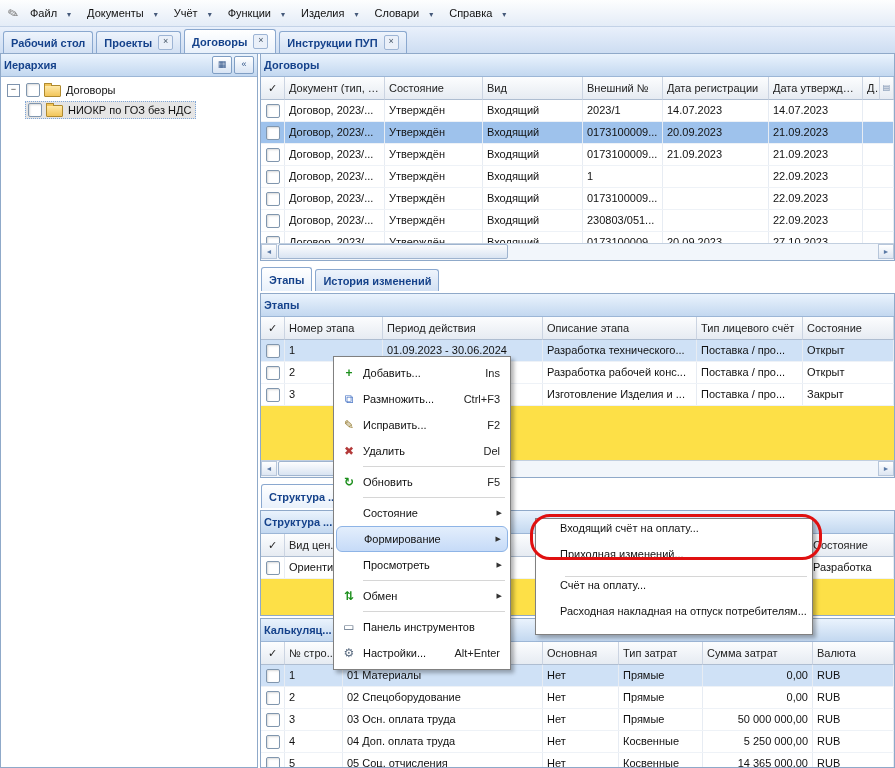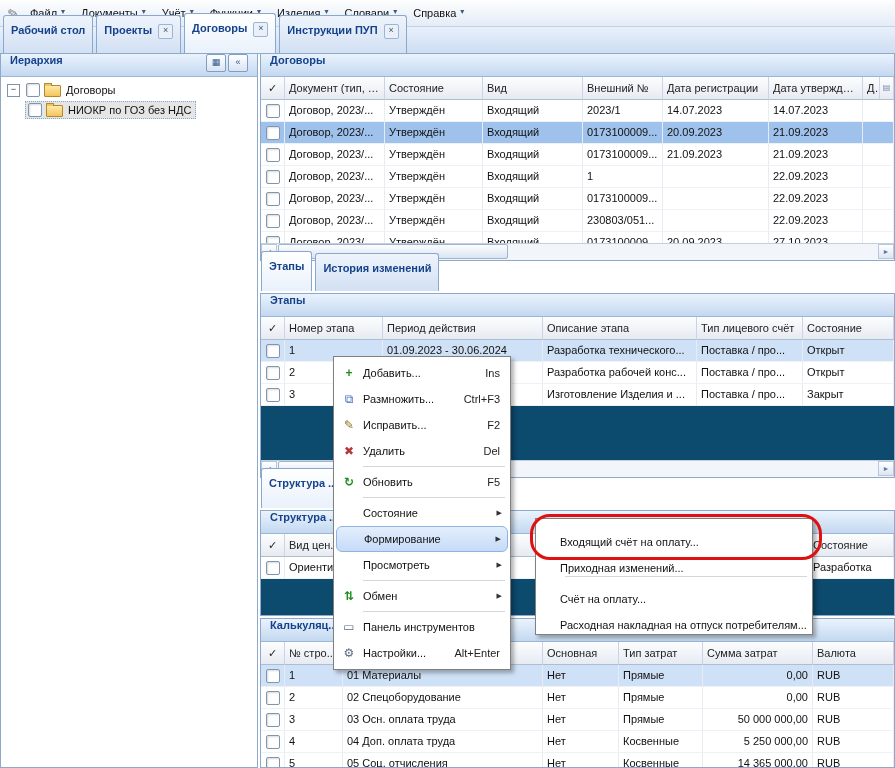--- a/index.html
+++ b/index.html
@@ -4,41 +4,41 @@
 <style>
   html,body{margin:0;padding:0;background:#fff}
   .app{position:relative;width:895px;height:768px;overflow:hidden;background:#fff;
        font-family:"Liberation Sans","DejaVu Sans",sans-serif;font-size:11px;color:#111}
 
   
   .menubar{position:absolute;top:0;left:0;right:0;height:26px;
            background:linear-gradient(#fdfefe,#e4ecf7);border-bottom:1px solid #c3d2e7;
            display:flex;align-items:center;padding-left:4px}
   .app-icon{width:18px;text-align:center;color:#7a7a7a;font-size:13px;transform:rotate(-15deg)}
-  .menu-item{display:flex;align-items:flex-start;gap:4px;padding:4px 8px;cursor:default}
+  .menu-item{display:flex;align-items:flex-end;gap:10px;padding:4px 8px;cursor:default}
   .dd{font-size:8px;color:#44597a}
 
   
   .tabstrip{position:absolute;top:27px;left:0;right:0;height:26px;
             background:linear-gradient(#e9f0fb,#cdddf2);border-bottom:1px solid #93afd6;
             display:flex;align-items:flex-end;gap:3px;padding:0 0 0 3px}
-  .tab{height:21px;display:flex;gap:6px;padding:8px 7px;
+  .tab{height:21px;display:flex;align-items:center;gap:6px;padding:0 7px;
        border:1px solid #8aa8cf;border-bottom:none;border-radius:3px 3px 0 0;
        background:linear-gradient(#eef4fc,#d2e0f3);color:#15428b;font-weight:bold}
   .tab.active{background:linear-gradient(#ffffff,#e9f1fb);height:23px}
   .tab-x{width:13px;height:13px;border:1px solid #9db4d4;background:#eaf0f9;color:#456;
          font-size:9px;line-height:11px;text-align:center;border-radius:2px;font-weight:normal}
 
   
   .left-panel{position:absolute;top:53px;left:0;width:258px;bottom:0;
               border:1px solid #8fa9c9;background:#fff;box-sizing:border-box;
               display:flex;flex-direction:column}
   .panel-header{height:22px;flex:0 0 22px;background:linear-gradient(#eaf3fd,#c3d8f0);
                 border-bottom:1px solid #9cb6d6;color:#15428b;font-weight:bold;
-                display:flex;align-items:flex-start;padding:0 9px;white-space:nowrap;overflow:hidden}
+                display:flex;align-items:center;padding:0 3px;white-space:nowrap;overflow:hidden}
   .hdr-tools{margin-left:auto;display:flex}
   .hbtn{width:18px;height:16px;border:1px solid #7f9ec4;background:linear-gradient(#fff,#d8e4f4);
         margin-left:2px;font-size:9px;line-height:14px;text-align:center;color:#33568a;
         border-radius:2px;font-weight:normal}
   .tree{padding-top:3px}
   .tree-row{height:20px;display:flex;align-items:center;padding-left:6px}
   .tree-row.child{padding-left:24px}
   .tree-inner{display:flex;align-items:center;padding:1px 4px 1px 2px}
   .tree-row.selected .tree-inner{background:#e5e5e5;border:1px dotted #7fa7d9}
   .expander{width:11px;height:11px;flex:0 0 11px;border:1px solid #7e93ad;background:#fff;
@@ -61,21 +61,21 @@
   #p-etapy{height:185px;flex:0 0 185px;margin-top:2px}
   #p-struct{height:106px;flex:0 0 106px;margin-top:2px}
   #p-kalk{flex:1 1 auto;margin-top:2px}
   .subtabs{height:24px;flex:0 0 24px;margin-top:6px;display:flex;align-items:flex-end;
            gap:3px;padding-left:1px}
 
   .hrow{display:flex;height:23px;flex:0 0 23px}
   .hcell{padding:0 4px;line-height:22px;border-right:1px solid #cbd4e2;border-bottom:1px solid #aebdd1;
          background:linear-gradient(#fcfdfe,#e6ebf2);color:#222;
          white-space:nowrap;overflow:hidden;text-overflow:ellipsis;box-sizing:border-box}
-  .rows{flex:1 1 auto;overflow:hidden;background:#0c4a6e}
+  .rows{flex:1 1 auto;overflow:hidden;background:#fde047}
   .grow{display:flex;height:21px;border-bottom:1px solid #eef2f7;background:#fff}
   .grow.sel{background:#cfe1f6}
   .grow.sel-strong{background:#9ec2ec}
   .cell{padding:0 4px;line-height:20px;border-right:1px solid #e7ecf3;
         white-space:nowrap;overflow:hidden;text-overflow:ellipsis;box-sizing:border-box}
   .chk-cell{display:flex;align-items:center;justify-content:center;padding:0}
 
   .d-chk{flex:0 0 24px}.d-doc{flex:0 0 100px}.d-st{flex:0 0 98px}.d-kind{flex:0 0 100px}
   .d-ext{flex:0 0 80px}.d-reg{flex:0 0 106px}.d-app{flex:0 0 94px}.d-date{flex:1 1 auto}
   .d-tool{flex:0 0 14px;padding:0;text-align:center;font-size:8px;color:#6b83a5}
@@ -109,21 +109,21 @@
   .micon.gray{color:#5a6b80}
   .mlabel{flex:1 1 auto;white-space:nowrap;overflow:hidden}
   .mlabel.bold{font-weight:normal}
   .mshort{margin-left:auto;padding-right:4px;color:#222;white-space:nowrap}
   .marrow{margin-left:auto;font-size:7px;color:#333;padding-right:2px}
   .msep{height:1px;background:#d6d6d6;margin:2px 3px 2px 27px}
 
   .submenu{position:absolute;left:535px;top:518px;width:278px;box-sizing:border-box;
            background:#fff;border:1px solid #808080;box-shadow:3px 3px 4px rgba(0,0,0,.3);
            padding:3px 2px;z-index:31}
-  .srow{height:26px;display:flex;align-items:flex-end;padding:0 6px 0 22px;
+  .srow{height:26px;display:flex;align-items:flex-start;padding:0 6px 0 22px;
         white-space:nowrap;overflow:hidden}
 
   .red-ellipse{position:absolute;left:530px;top:514px;width:286px;height:40px;
                border:3px solid #e01010;border-radius:20px;z-index:40;pointer-events:none}
 </style>
 </head>
 <body>
 
 <div class="app">
 

